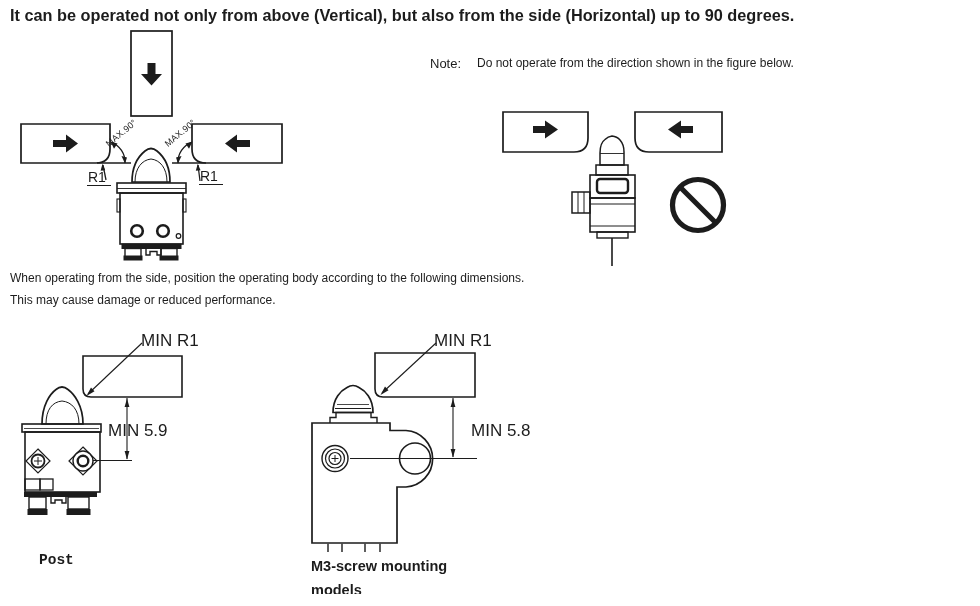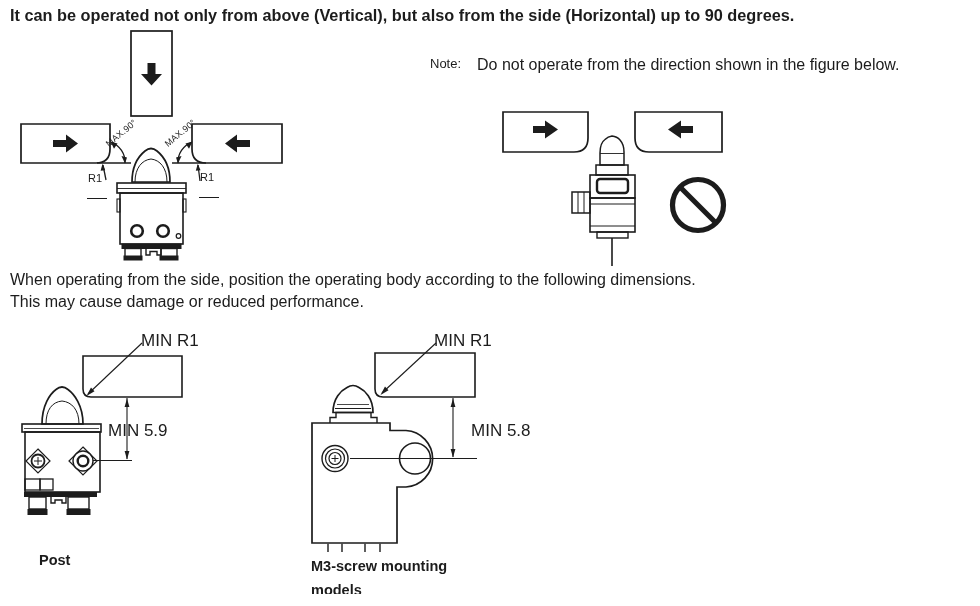--- a/index.html
+++ b/index.html
@@ -1,26 +1,26 @@
 <!DOCTYPE html>
 <html><head>
 <meta charset="utf-8">
 <style>
   html,body{margin:0;padding:0;background:#ffffff;}
   #page{position:relative;width:980px;height:594px;background:#fff;overflow:hidden;
         font-family:"Liberation Sans","DejaVu Sans",sans-serif;color:#1c1c1c;}
   .abs{position:absolute;white-space:nowrap;}
   .title{font-weight:bold;font-size:16.3px;}
-  .body-text{font-size:16px;}
+  .body-text{font-size:12px;}
   .note-label{font-weight:normal;font-size:13px;}
   .fig-label{font-size:17px;}
   .caption{font-weight:bold;font-size:14.5px;}
   .caption.wrap{white-space:normal;width:160px;line-height:24px;}
   .rot{font-size:9px;transform:rotate(-40deg);transform-origin:0 50%;letter-spacing:.2px;}
-  .r1{font-size:11px;border-bottom:1.2px solid #1c1c1c;padding:0 5px 14px 1px;}
+  .r1{font-size:14px;border-bottom:1.2px solid #1c1c1c;padding:0 5px 0 1px;}
   svg{position:absolute;display:block;}
 </style>
 </head>
 <body>
 
 <div id="page">
 
   <div class="abs title" style="left:10px;top:6px;">It can be operated not only from above (Vertical), but also from the side (Horizontal) up to 90 degrees.</div>
 
   <svg style="left:0;top:28px;" width="310" height="245" viewBox="0 28 310 245">
@@ -144,21 +144,21 @@
       <rect x="29" y="497" width="17" height="12" stroke-width="1.4"></rect>
       <path d="M51,497 v6 h4 v-3 h7 v3 h4 v-6" stroke-width="1.4"></path>
       <rect x="68" y="497" width="21" height="12" stroke-width="1.4"></rect>
       <rect x="27.5" y="509" width="20" height="6" fill="#1c1c1c" stroke="none"></rect>
       <rect x="66.5" y="509" width="24" height="6" fill="#1c1c1c" stroke="none"></rect>
     </g>
   </svg>
 
   <div class="abs fig-label" style="left:141px;top:331px;">MIN R1</div>
   <div class="abs fig-label" style="left:108px;top:421px;">MIN 5.9</div>
-  <div class="abs caption" style="left:39px;top:552px;">Post</div>
+  <div class="abs caption" style="left:39px;top:552px;font-family:Liberation Mono, monospace;">Post</div>
 
   <svg style="left:300px;top:328px;" width="235" height="230" viewBox="300 328 235 230">
     <g stroke="#1c1c1c" fill="none">
       <path d="M475,353 V397 H383 Q375,397 375,389 V353 Z" stroke-width="1.6"></path>
       <line x1="436" y1="343" x2="382" y2="393" stroke-width="1.1"></line>
       <line x1="453" y1="398" x2="453" y2="457" stroke-width="1.1"></line>
       <line x1="350" y1="458.5" x2="477" y2="458.5" stroke-width="1.1"></line>
     </g>
     <g fill="#1c1c1c" stroke="none">
       <polygon points="380.5,395 385,386.5 388.5,390.2"></polygon>

